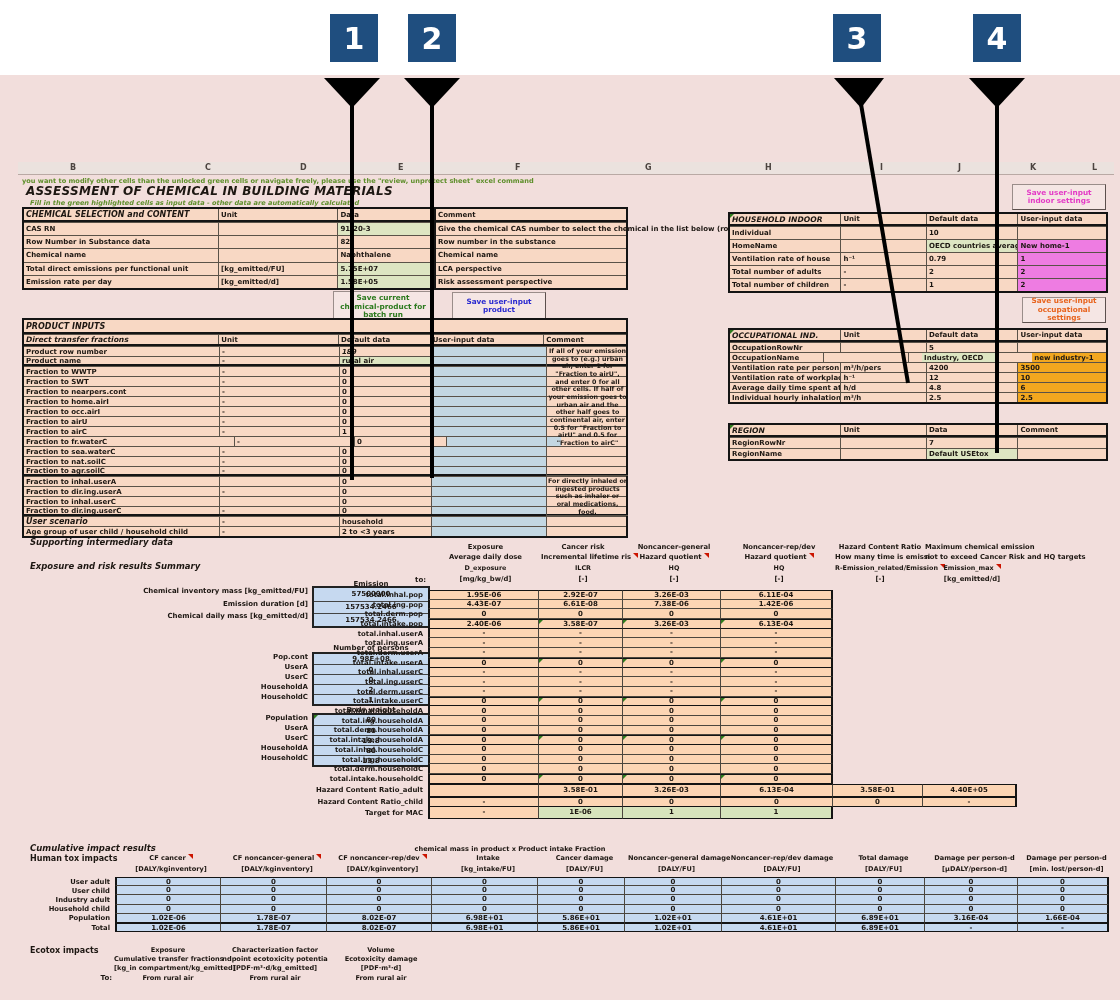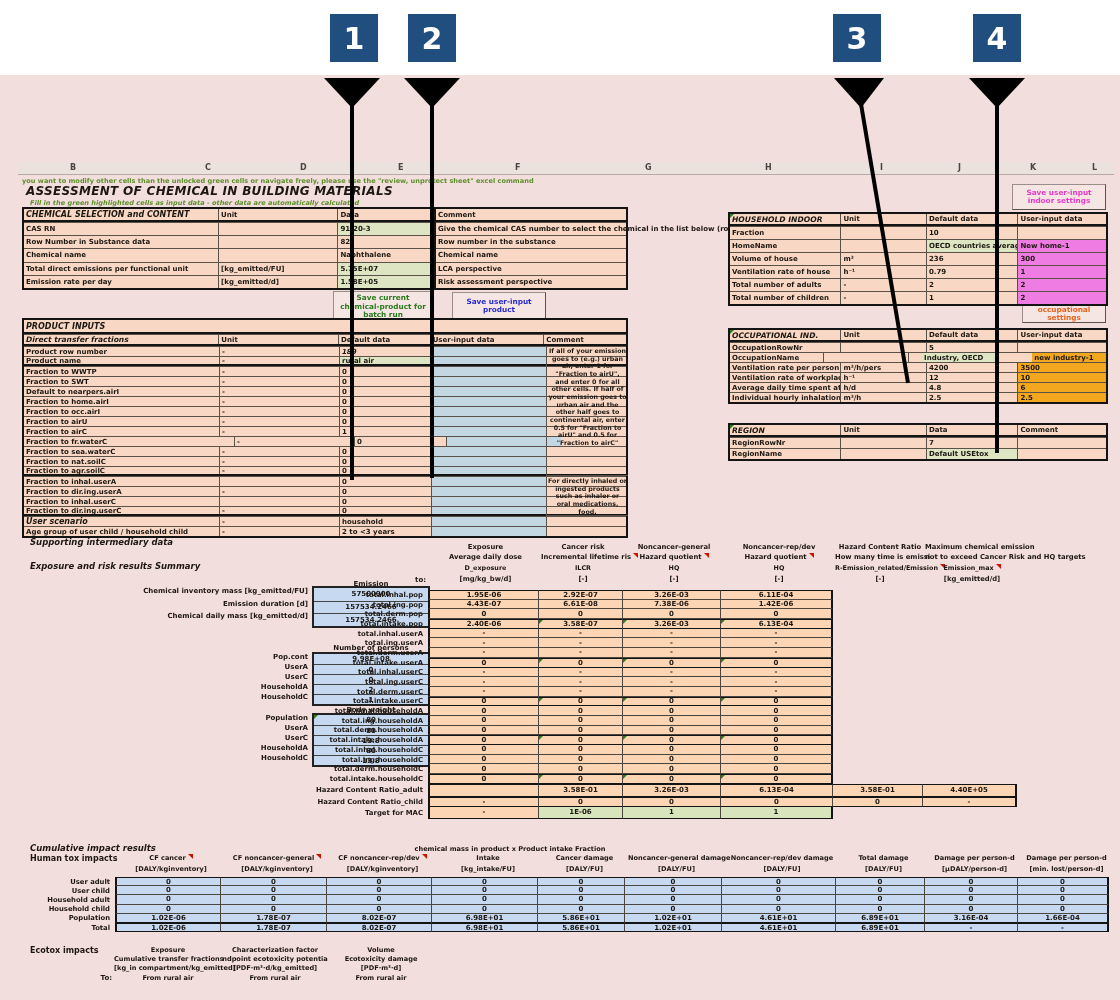--- a/index.html
+++ b/index.html
@@ -166,21 +166,21 @@
         <div class="cell" style="width: 92px;">0</div>
         <div class="cell bluecell" style="width: 114px;"></div>
       </div>
       <div class="trow" style="height: 10px;">
         <div class="cell" style="width: 196px;">Fraction to SWT</div>
         <div class="cell" style="width: 120px;">-</div>
         <div class="cell" style="width: 92px;">0</div>
         <div class="cell bluecell" style="width: 114px;"></div>
       </div>
       <div class="trow" style="height: 10px;">
-        <div class="cell" style="width: 196px;">Default to nearpers.airI</div>
+        <div class="cell" style="width: 196px;">Fraction to nearpers.cont</div>
         <div class="cell" style="width: 120px;">-</div>
         <div class="cell" style="width: 92px;">0</div>
         <div class="cell bluecell" style="width: 114px;"></div>
       </div>
       <div class="trow" style="height: 10px;">
         <div class="cell" style="width: 196px;">Fraction to home.airI</div>
         <div class="cell" style="width: 120px;">-</div>
         <div class="cell" style="width: 92px;">0</div>
         <div class="cell bluecell" style="width: 114px;"></div>
       </div>
@@ -268,36 +268,30 @@
       </div>
     </div>
   <div class="xtable" id="household" style="left:728px;top:137px;width:380px">
       <div class="trow hdrrow" style="height: 12px;">
         <div class="cell italic" style="width: 112px; font-size: 7.6px;">HOUSEHOLD INDOOR</div>
         <div class="cell" style="width: 86px;">Unit</div>
         <div class="cell" style="width: 92px;">Default data</div>
         <div class="cell" style="width: 88px;">User-input data</div>
       </div>
       <div class="trow" style="height: 13px;">
-        <div class="cell" style="width: 112px;">Fraction</div>
+        <div class="cell" style="width: 112px;">Individual</div>
         <div class="cell" style="width: 86px;"></div>
         <div class="cell gc" style="width: 92px;">10</div>
         <div class="cell" style="width: 88px;"></div>
       </div>
       <div class="trow" style="height: 13px;">
         <div class="cell" style="width: 112px;">HomeName</div>
         <div class="cell" style="width: 86px;"></div>
         <div class="cell greencell" style="width: 92px;">OECD countries average</div>
         <div class="cell magentacell" style="width: 88px;">New home-1</div>
-      </div>
-      <div class="trow" style="height: 13px;">
-        <div class="cell" style="width: 112px;">Volume of house</div>
-        <div class="cell" style="width: 86px;">m³</div>
-        <div class="cell" style="width: 92px;">236</div>
-        <div class="cell magentacell" style="width: 88px;">300</div>
       </div>
       <div class="trow" style="height: 13px;">
         <div class="cell" style="width: 112px;">Ventilation rate of house</div>
         <div class="cell" style="width: 86px;">h⁻¹</div>
         <div class="cell" style="width: 92px;">0.79</div>
         <div class="cell magentacell" style="width: 88px;">1</div>
       </div>
       <div class="trow" style="height: 13px;">
         <div class="cell" style="width: 112px;">Total number of adults</div>
         <div class="cell" style="width: 86px;">-</div>
@@ -656,21 +650,21 @@
         <div class="gcell" style="width: 105px; background: rgb(198, 217, 240);">0</div>
         <div class="gcell" style="width: 106px; background: rgb(198, 217, 240);">0</div>
         <div class="gcell" style="width: 87px; background: rgb(198, 217, 240);">0</div>
         <div class="gcell" style="width: 97px; background: rgb(198, 217, 240);">0</div>
         <div class="gcell" style="width: 114px; background: rgb(198, 217, 240);">0</div>
         <div class="gcell" style="width: 89px; background: rgb(198, 217, 240);">0</div>
         <div class="gcell" style="width: 93px; background: rgb(198, 217, 240);">0</div>
         <div class="gcell br2" style="width: 91px; background: rgb(198, 217, 240);">0</div>
       </div>
       <div class="grow" style="height: 9.2px;">
-        <div class="glab" style="width: 90px; font-size: 6.8px;">Household adult</div>
+        <div class="glab" style="width: 90px; font-size: 6.8px;">Industry adult</div>
         <div class="gcell bl2" style="width: 106px; background: rgb(198, 217, 240);">0</div>
         <div class="gcell" style="width: 106px; background: rgb(198, 217, 240);">0</div>
         <div class="gcell" style="width: 105px; background: rgb(198, 217, 240);">0</div>
         <div class="gcell" style="width: 106px; background: rgb(198, 217, 240);">0</div>
         <div class="gcell" style="width: 87px; background: rgb(198, 217, 240);">0</div>
         <div class="gcell" style="width: 97px; background: rgb(198, 217, 240);">0</div>
         <div class="gcell" style="width: 114px; background: rgb(198, 217, 240);">0</div>
         <div class="gcell" style="width: 89px; background: rgb(198, 217, 240);">0</div>
         <div class="gcell" style="width: 93px; background: rgb(198, 217, 240);">0</div>
         <div class="gcell br2" style="width: 91px; background: rgb(198, 217, 240);">0</div>

